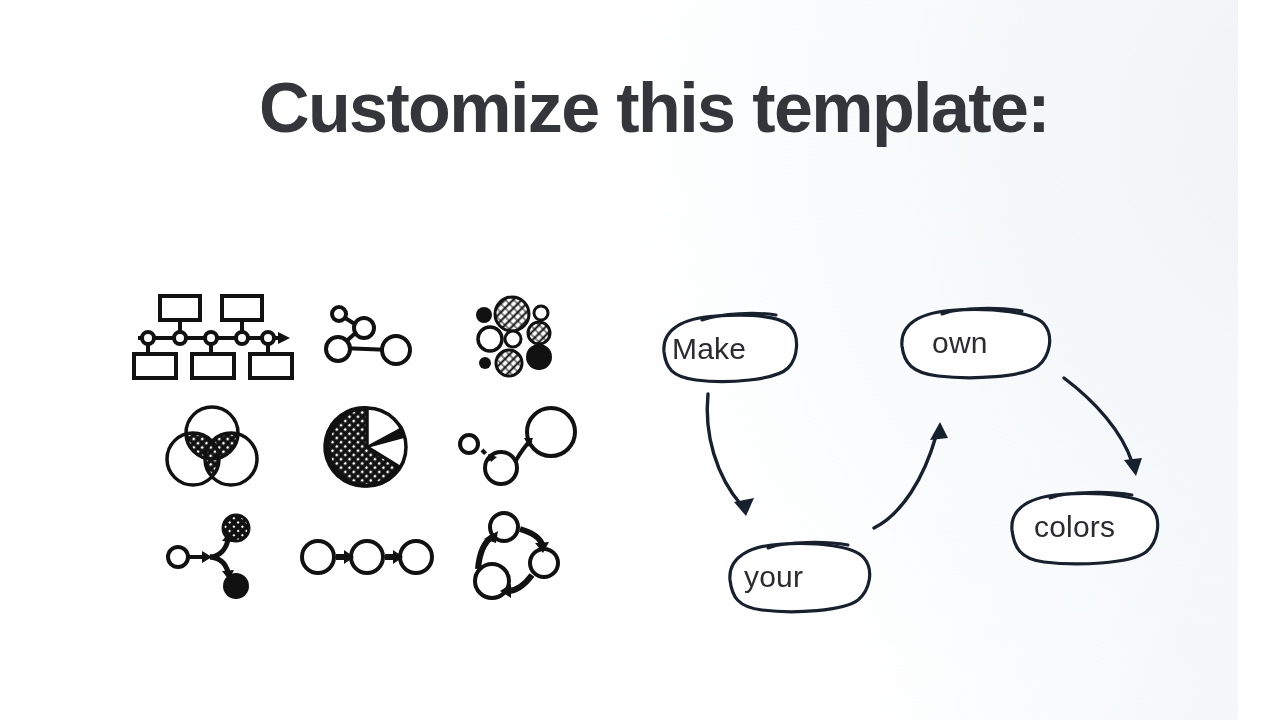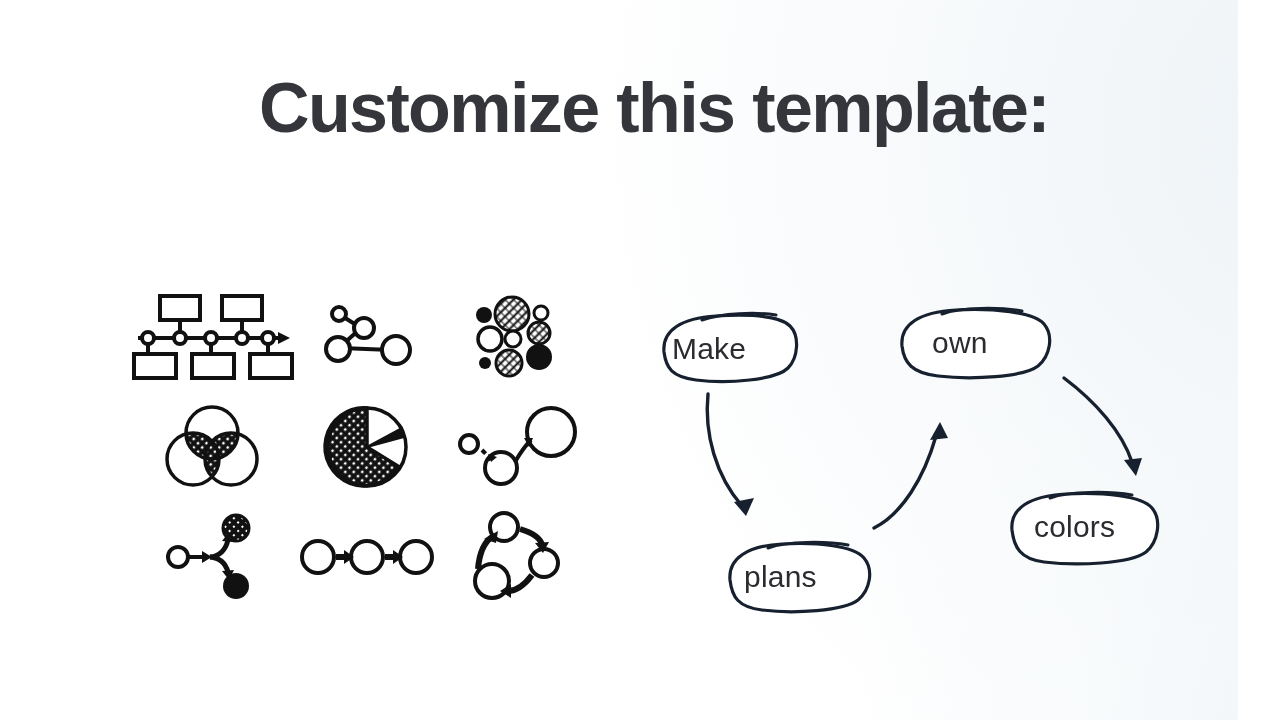--- a/index.html
+++ b/index.html
@@ -311,17 +311,17 @@
       </g>
 
       <g>
         <path d="M440 98 C472 122 498 152 508 182" stroke-width="3.4" stroke-linecap="round" fill="none"></path>
         <path d="M512 196 L500 180 L518 178 Z" fill="#16202e" stroke="none"></path>
       </g>
     </svg>
 
     <span class="bubble-label" id="label-make">Make</span>
     <span class="bubble-label" id="label-own">own</span>
-    <span class="bubble-label" id="label-your">plans</span>
+    <span class="bubble-label" id="label-your">your</span>
     <span class="bubble-label" id="label-plans">colors</span>
   </div>
 
 </div>
 
 </body></html>

